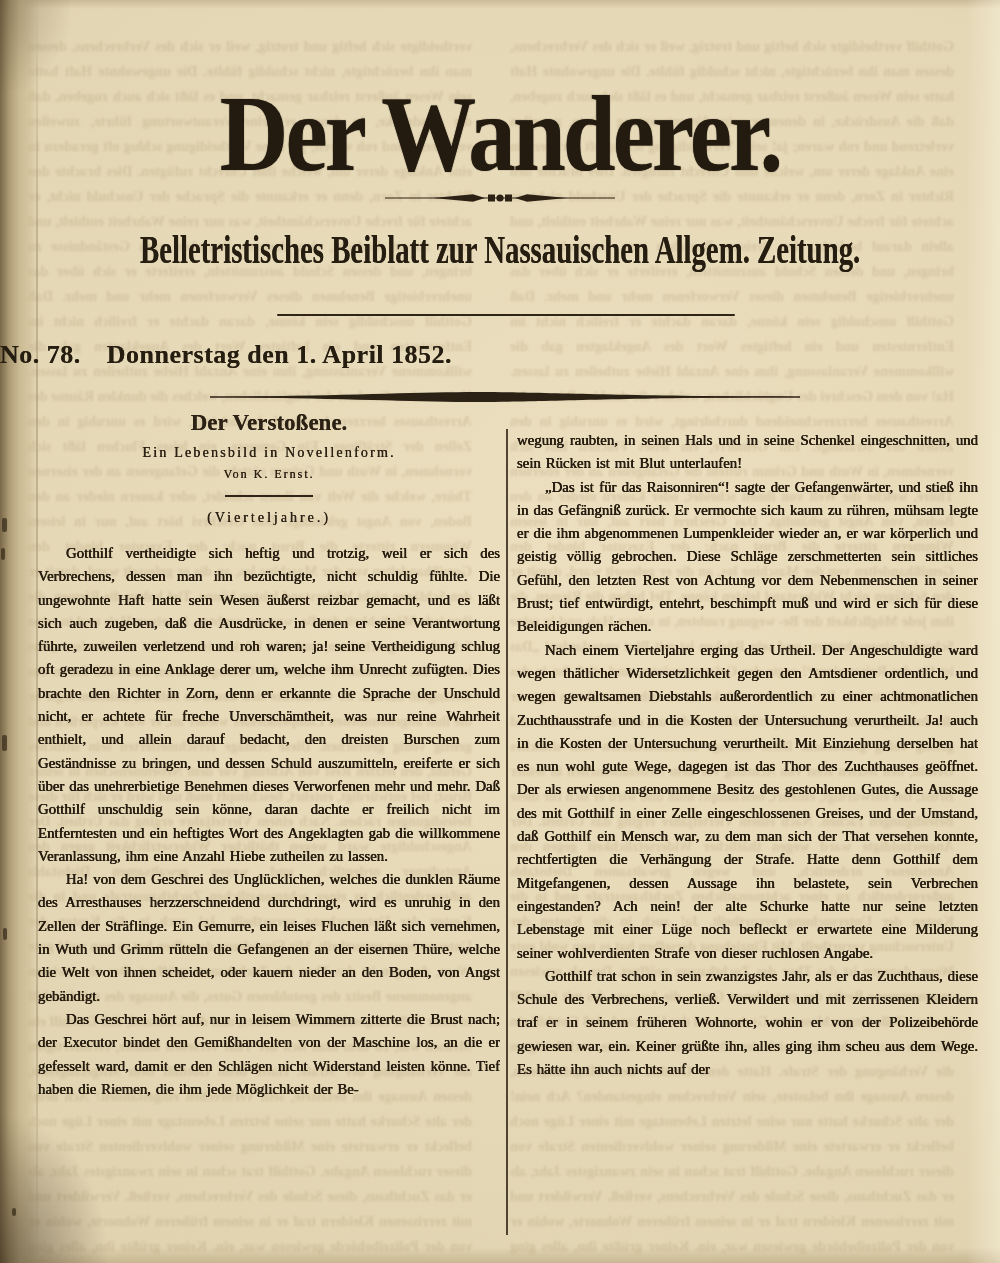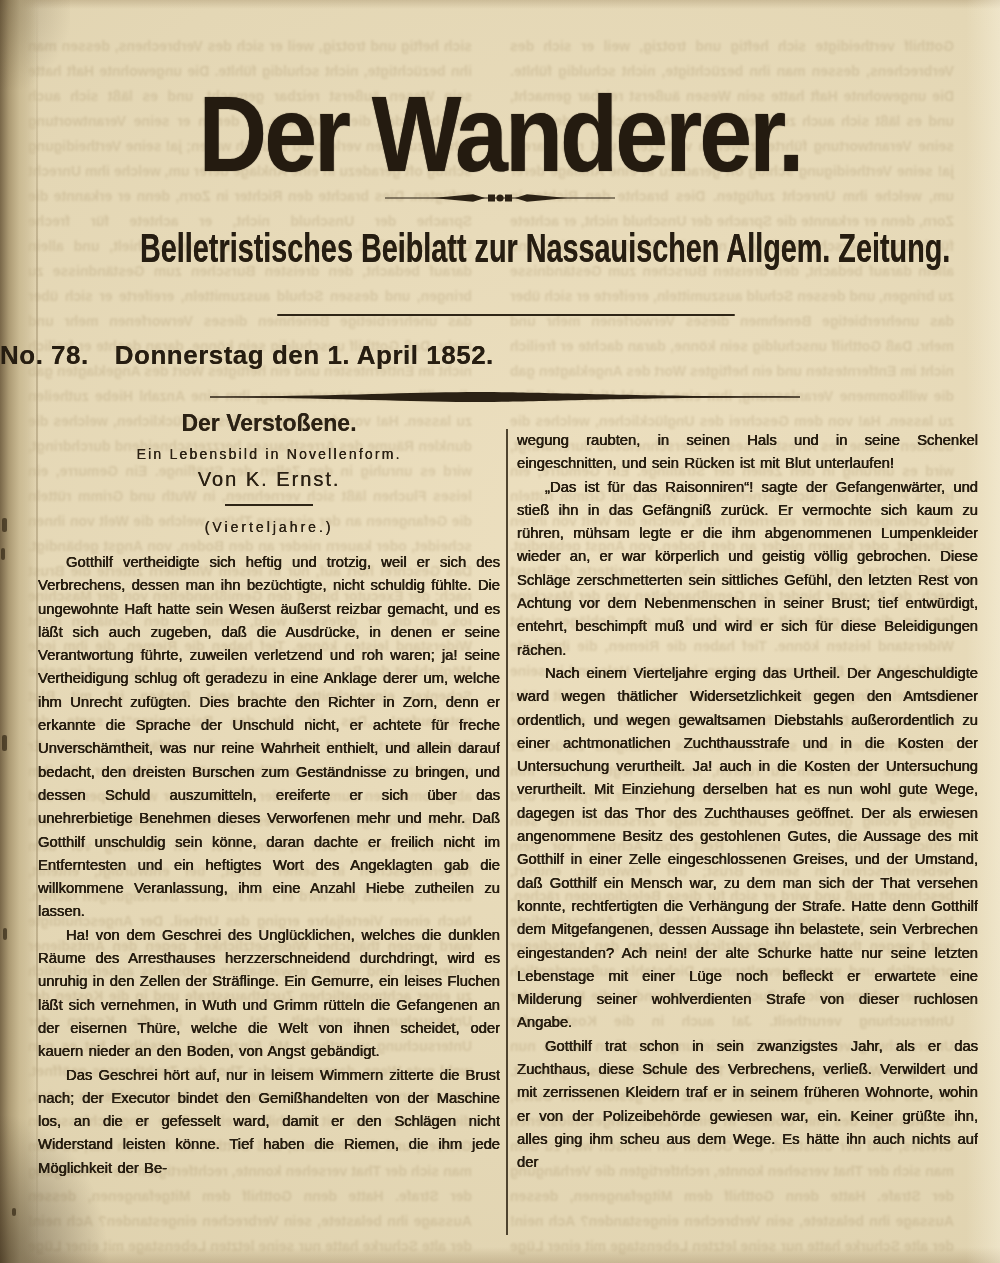--- a/index.html
+++ b/index.html
@@ -1,18 +1,18 @@
 <!DOCTYPE html>
 <html><head>
 <meta charset="utf-8">
 <style>
   html,body{margin:0;padding:0;background:#4a4238;}
   .page{
     position:relative;width:1000px;height:1263px;overflow:hidden;
-    font-family:Liberation Sans, sans-serif;color:#2b2114;
+    font-family:Liberation Serif, serif;color:#2b2114;
     background:
       linear-gradient(90deg, rgba(110,90,58,0.40) 0px, rgba(160,138,96,0.22) 12px, rgba(0,0,0,0) 36px),
       linear-gradient(270deg, rgba(252,246,226,0.45) 0px, rgba(252,246,226,0) 34px),
       linear-gradient(180deg, rgba(140,115,75,0.28) 0px, rgba(0,0,0,0) 9px),
       linear-gradient(0deg, rgba(140,115,75,0.30) 0px, rgba(0,0,0,0) 16px),
       radial-gradient(ellipse 120% 90% at 58% 42%, #ecdfbf 0%, #e4d7b5 55%, #dbcda8 100%);
   }
   
   .bleed{
     position:absolute;inset:0;z-index:0;padding:34px 28px 26px 46px;box-sizing:border-box;
@@ -51,21 +51,21 @@
   .col-divider{position:absolute;left:506px;top:429px;width:1.6px;height:806px;background:rgba(52,41,24,0.85);}
 
   .col{position:absolute;box-sizing:border-box;overflow:hidden;}
   .col-left{left:38px;top:410px;width:462px;height:802px;}
   .col-right{left:517px;top:429px;width:461px;height:808px;}
 
   .art-title{font-size:23px;font-weight:bold;text-align:center;margin:0 0 9px 0;
     text-shadow:0 0 0.6px rgba(36,27,16,0.8);}
   .art-genre{font-size:14px;letter-spacing:2.2px;text-align:center;margin:0 0 4px 0;
     text-shadow:0.3px 0 0 currentColor;}
-  .art-byline{font-size:20px;letter-spacing:2px;text-align:center;margin:6px 0 0 0;
+  .art-byline{font-size:12px;letter-spacing:2px;text-align:center;margin:6px 0 0 0;
     text-shadow:0.3px 0 0 currentColor;}
   .mini-rule{width:88px;height:2px;background:#2e2516;margin:13px auto 13px auto;}
   .art-cont{font-size:14px;letter-spacing:3px;text-align:center;margin:0 0 16px 0;
     text-shadow:0.3px 0 0 currentColor;}
 
   .body-text p{
     margin:0;font-size:14.8px;line-height:23.3px;text-align:justify;
     word-spacing:1.2px;color:#271e11;
     text-shadow:0.35px 0 0 currentColor, -0.15px 0 0 currentColor;}
   .body-text p.indent{text-indent:28px;}

